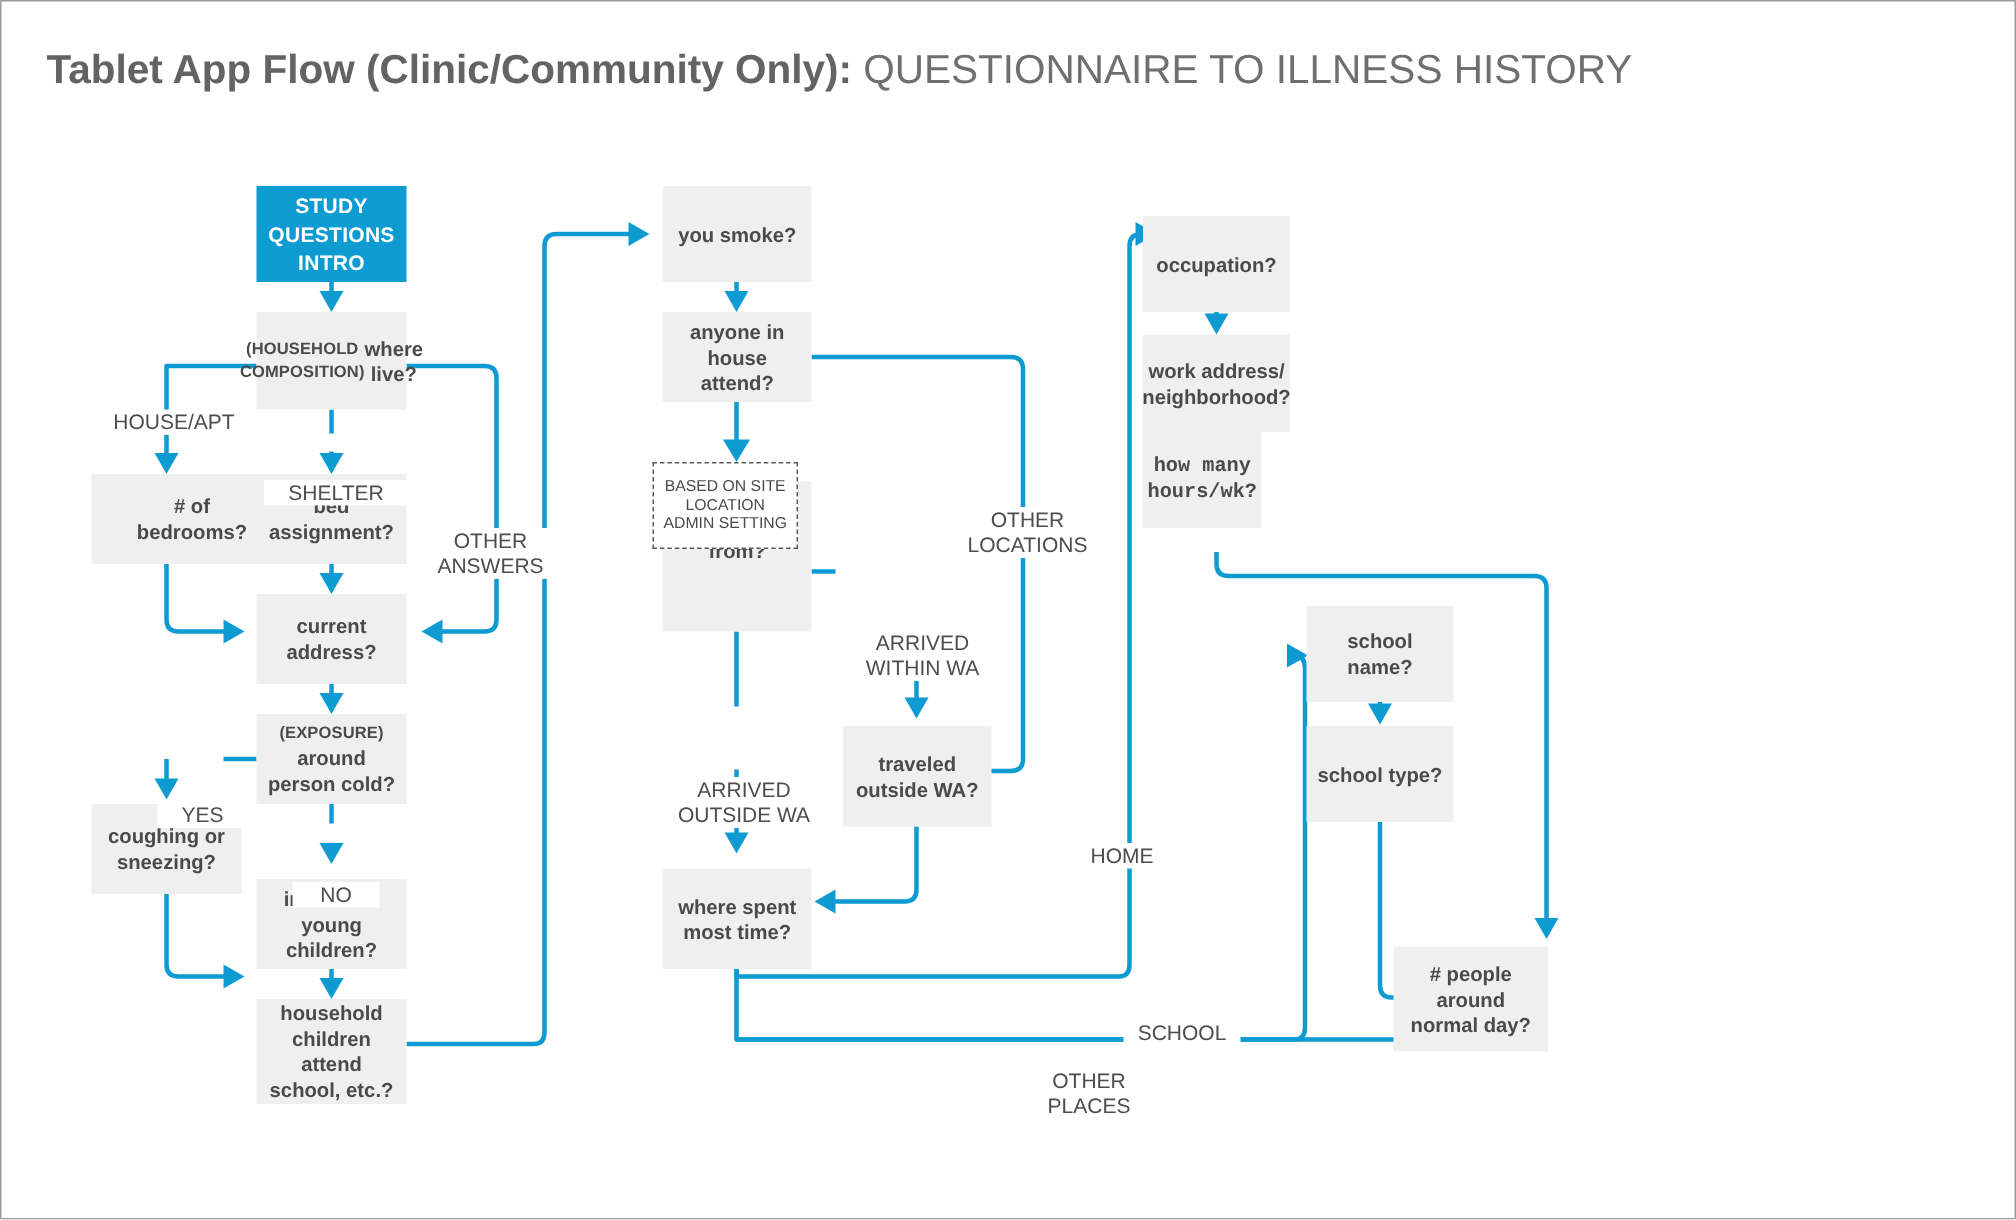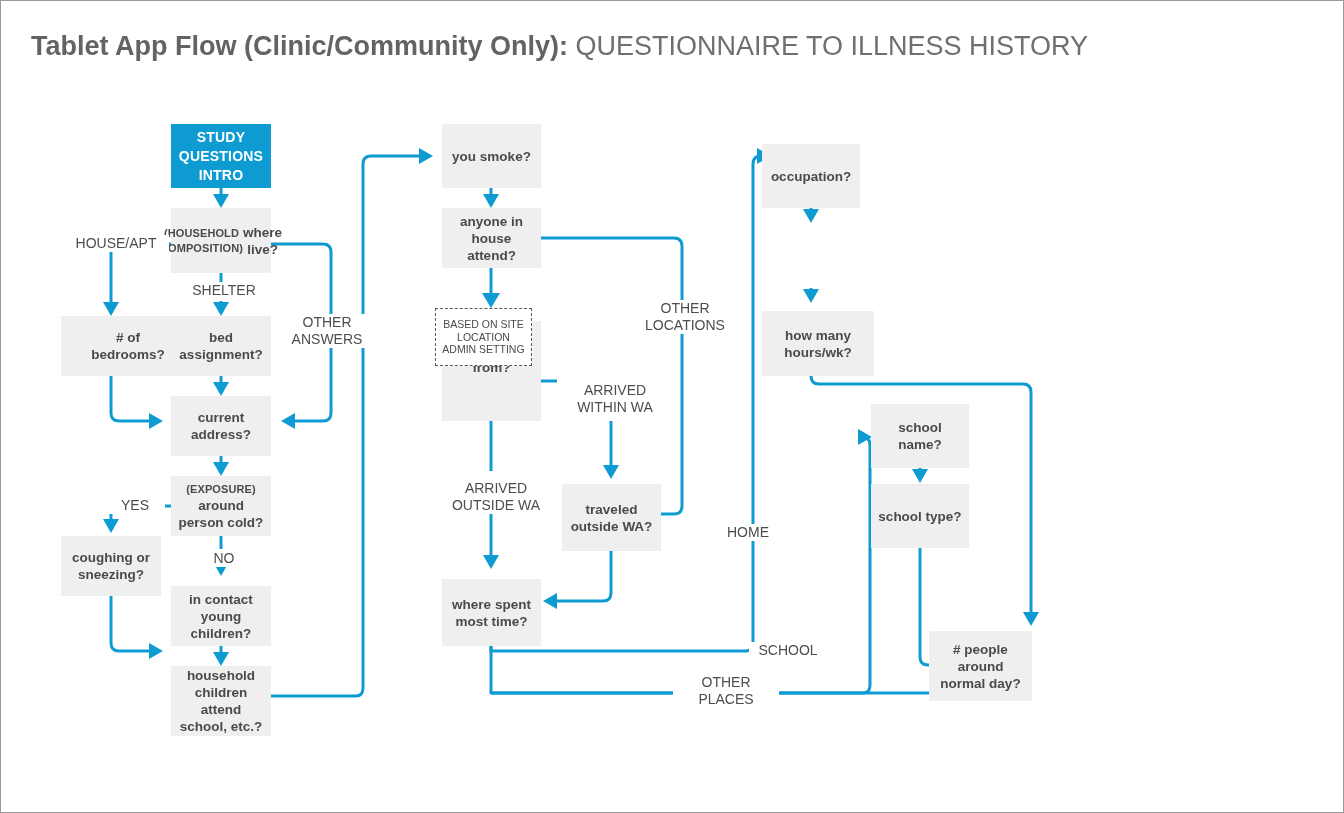--- a/index.html
+++ b/index.html
@@ -94,20 +94,21 @@
   .elabel{
     position:absolute;
     color:#4d4d4d;
     font-size:14px;
     line-height:17px;
     text-align:center;
     white-space:pre-line;
     background:#ffffff;
     padding:0 3px;
     z-index:2;
+    margin-top:38px;
   }
 </style>
 </head>
 <body>
 
 <div id="page">
 
   <div id="title"><span class="strong">Tablet App Flow (Clinic/Community Only):</span><span class="light"> QUESTIONNAIRE TO ILLNESS HISTORY</span></div>
 
   <svg id="wires" viewBox="0 0 1344 813">
@@ -259,22 +260,25 @@
   </div>
 
   <div class="node" style="left:441px;top:578px;width:99px;height:67px;">
     <span>where spent most time?</span>
   </div>
 
   <div class="node" style="left:761px;top:143px;width:98px;height:64px;">
     <span>occupation?</span>
   </div>
 
-
-  <div class="node" style="left:761px;top:310px;width:112px;height:65px;">
+  <div class="node" style="left:761px;top:222px;width:98px;height:65px;">
+    <span>work address/ neighborhood?</span>
+  </div>
+
+  <div class="node" style="left:761px;top:286px;width:79px;height:65px;font-family:Liberation Mono, monospace;">
     <span>how many hours/wk?</span>
   </div>
 
   <div class="node" style="left:870px;top:403px;width:98px;height:64px;">
     <span>school name?</span>
   </div>
 
   <div class="node" style="left:870px;top:483px;width:98px;height:64px;">
     <span>school type?</span>
   </div>

